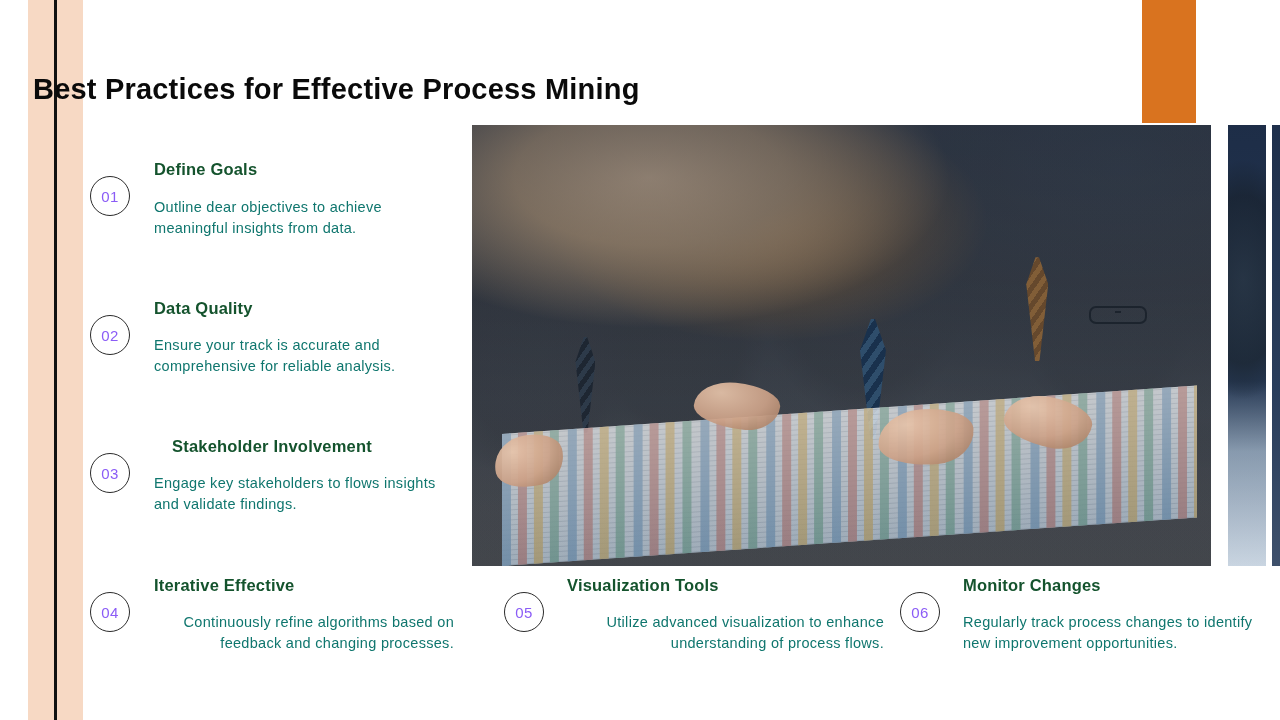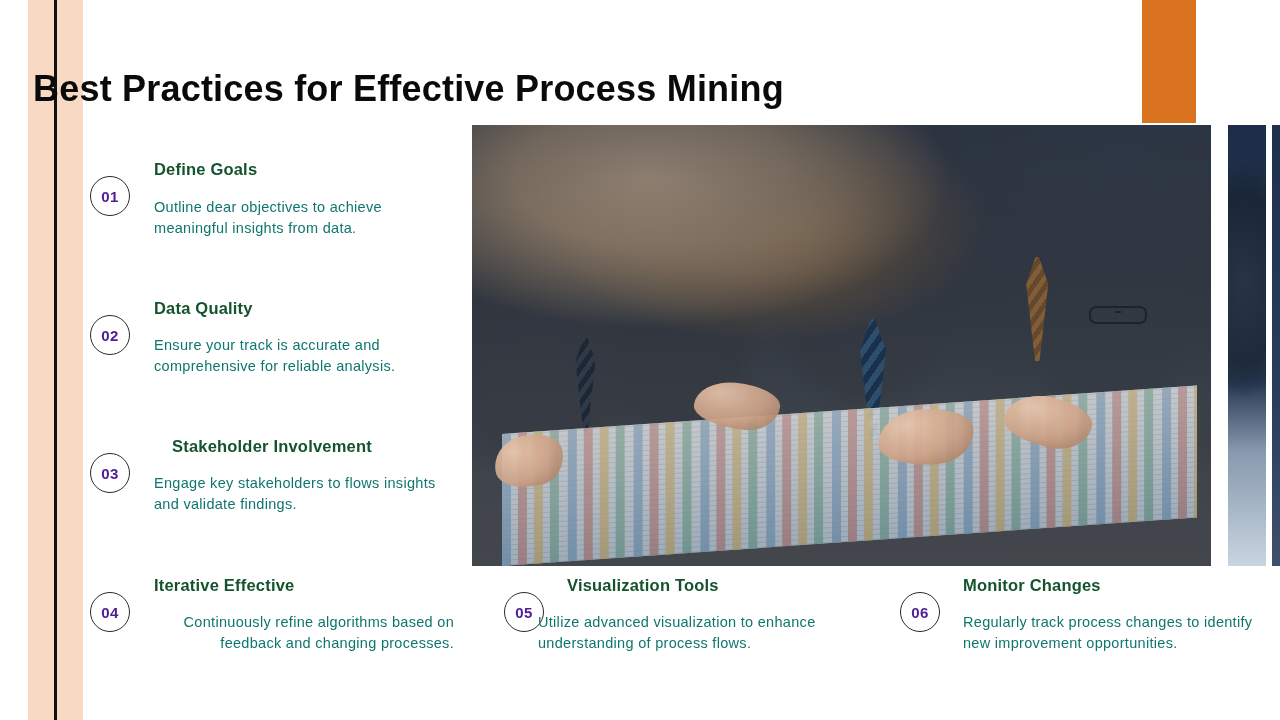--- a/index.html
+++ b/index.html
@@ -48,21 +48,21 @@
     height: 123px;
     background: #d9731f;
   }
 
   
   .title {
     position: absolute;
     left: 33px;
     top: 66px;
     width: 1090px;
-    font-size: 36px;
+    font-size: 29px;
     font-weight: 700;
     color: #0a0a0a;
     letter-spacing: 0.2px;
     line-height: 46px;
     white-space: nowrap;
   }
 
   
   .photo-main {
     position: absolute;
@@ -196,22 +196,22 @@
     position: absolute;
     width: 40px;
     height: 40px;
     border: 1.6px solid #2b2b2b;
     border-radius: 50%;
     box-sizing: border-box;
     display: flex;
     align-items: center;
     justify-content: center;
     font-size: 15px;
-    font-weight: 700;
-    color: #4c1d95;
+    font-weight: 400;
+    color: #8b5cf6;
     letter-spacing: 0.5px;
   }
   .item-head {
     position: absolute;
     font-size: 16.5px;
     font-weight: 700;
     color: #14532d;
     letter-spacing: 0.2px;
     white-space: nowrap;
   }
@@ -236,21 +236,21 @@
   .i3 .badge { left: 90px;  top: 453px; }
   .i3 .item-head { left: 172px; top: 437px; }
   .i3 .item-body { left: 154px; top: 473px; width: 310px; }
 
   .i4 .badge { left: 90px;  top: 592px; }
   .i4 .item-head { left: 154px; top: 576px; }
   .i4 .item-body { left: 154px; top: 612px; width: 300px; text-align: right; }
 
   .i5 .badge { left: 504px; top: 592px; }
   .i5 .item-head { left: 567px; top: 576px; }
-  .i5 .item-body { left: 538px; top: 612px; width: 310px; }
+  .i5 .item-body { left: 574px; top: 612px; width: 310px; text-align: right; }
 
   .i6 .badge { left: 900px; top: 592px; }
   .i6 .item-head { left: 963px; top: 576px; }
   .i6 .item-body { left: 963px; top: 612px; width: 320px; }
 </style>
 </head>
 <body>
 
 <div class="slide">
 

